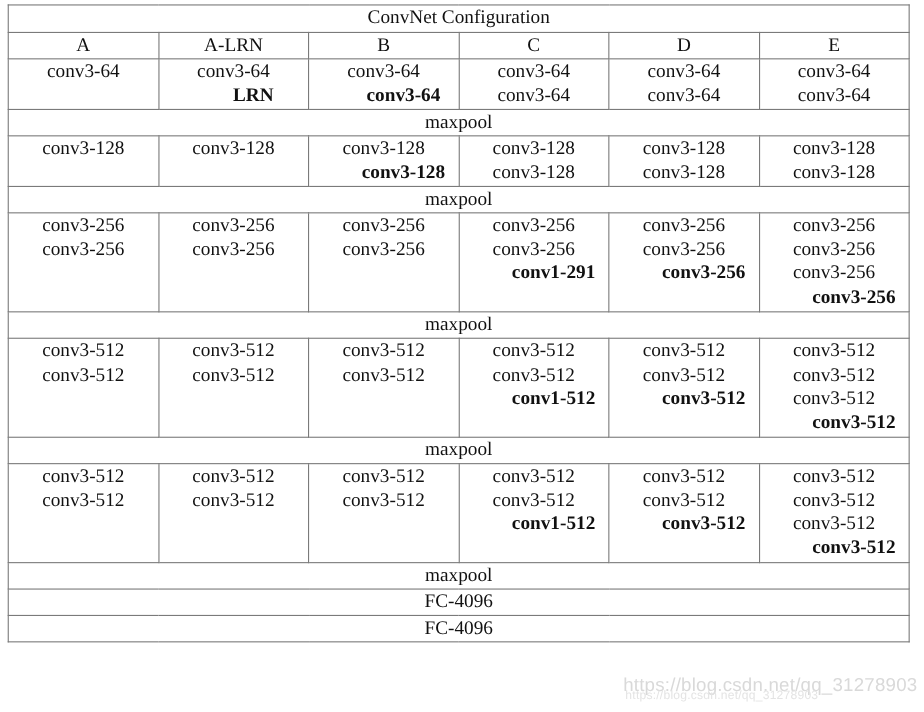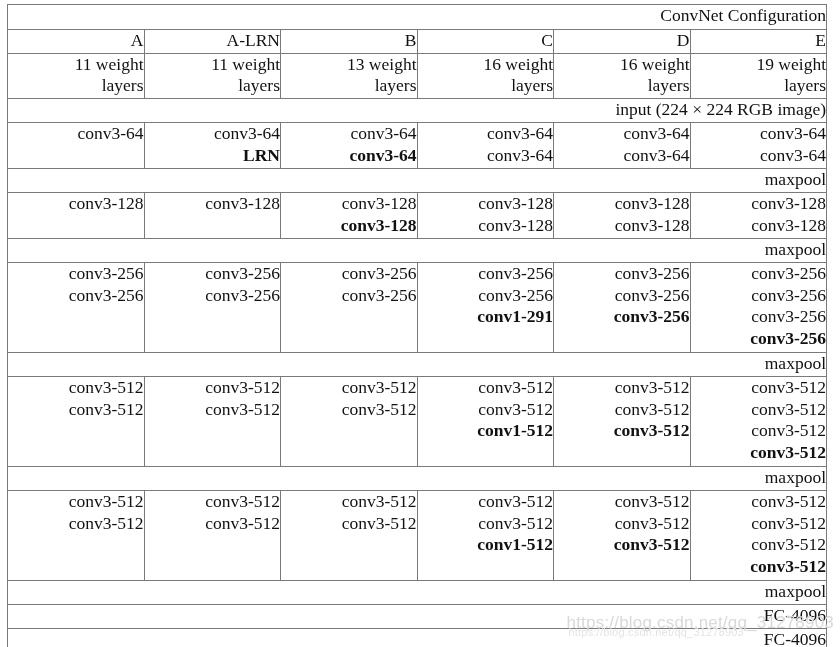--- a/index.html
+++ b/index.html
@@ -31,21 +31,21 @@
 
   table.convnet {
     width: 820px;
     border-collapse: collapse;
     table-layout: fixed;
     background: #ffffff;
   }
 
   table.convnet td {
     border: 1px solid #7a7a7a;
-    text-align: right;
+    text-align: center;
     vertical-align: top;
     padding: 0;
     font-size: 17.5px;
     line-height: 21px;
     color: #111111;
     background: #ffffff;
   }
 
   
   td.title-cell {
@@ -132,32 +132,21 @@
 
         <tr id="row-letters">
             <td class="letter-cell">A</td>
             <td class="letter-cell">A-LRN</td>
             <td class="letter-cell">B</td>
             <td class="letter-cell">C</td>
             <td class="letter-cell">D</td>
             <td class="letter-cell">E</td>
           </tr>
 
-        <tr id="row-weights">
-            <td class="weights-cell">11 weight<br>layers</td>
-            <td class="weights-cell">11 weight<br>layers</td>
-            <td class="weights-cell">13 weight<br>layers</td>
-            <td class="weights-cell">16 weight<br>layers</td>
-            <td class="weights-cell">16 weight<br>layers</td>
-            <td class="weights-cell">19 weight<br>layers</td>
-          </tr>
-
-        <tr>
-          <td class="band-cell" colspan="6">input (224 × 224 RGB image)</td>
-        </tr>
+
 
         <tr class="block-row block-64">
             <td class="block-cell">
               <span class="entry">conv3-64</span>
             </td>
             <td class="block-cell">
               <span class="entry">conv3-64</span>
               <span class="entry bold">LRN</span>
             </td>
             <td class="block-cell">

